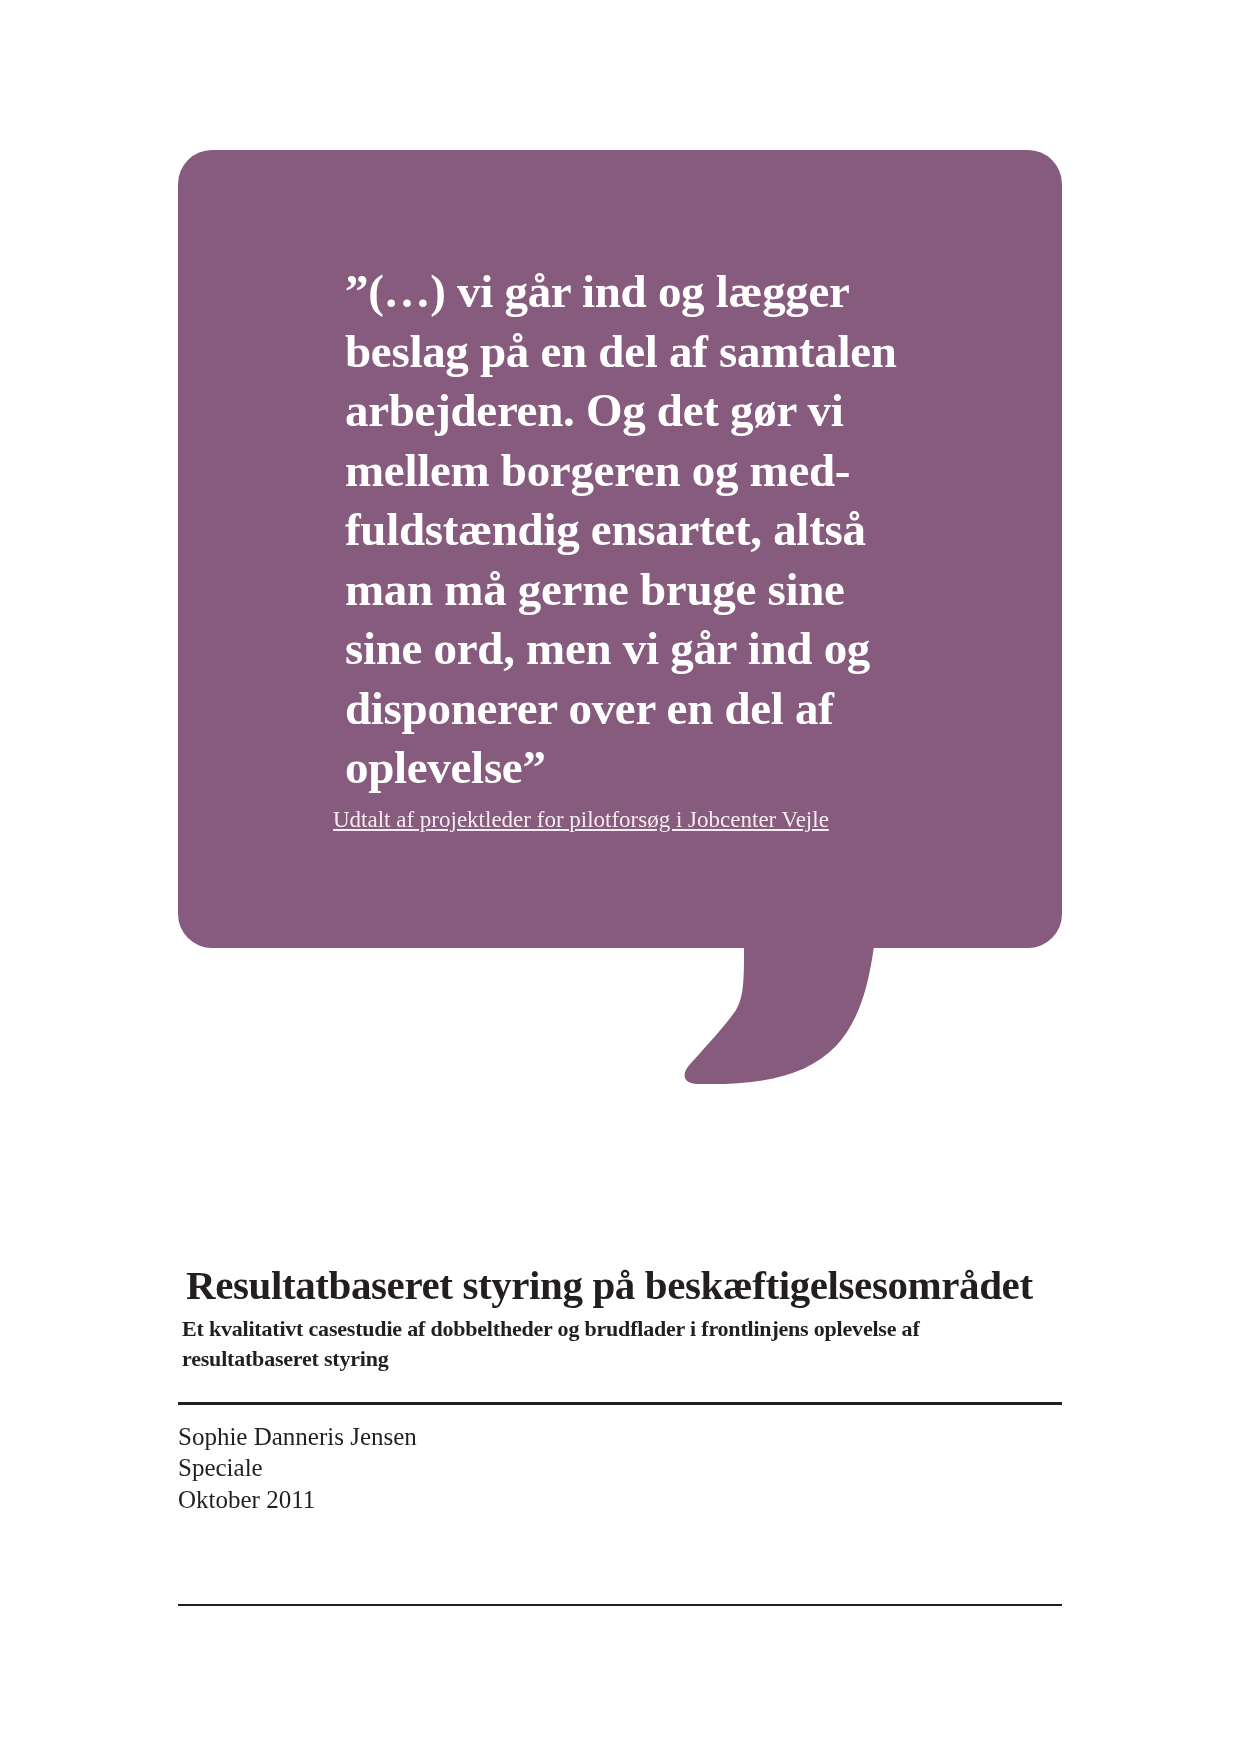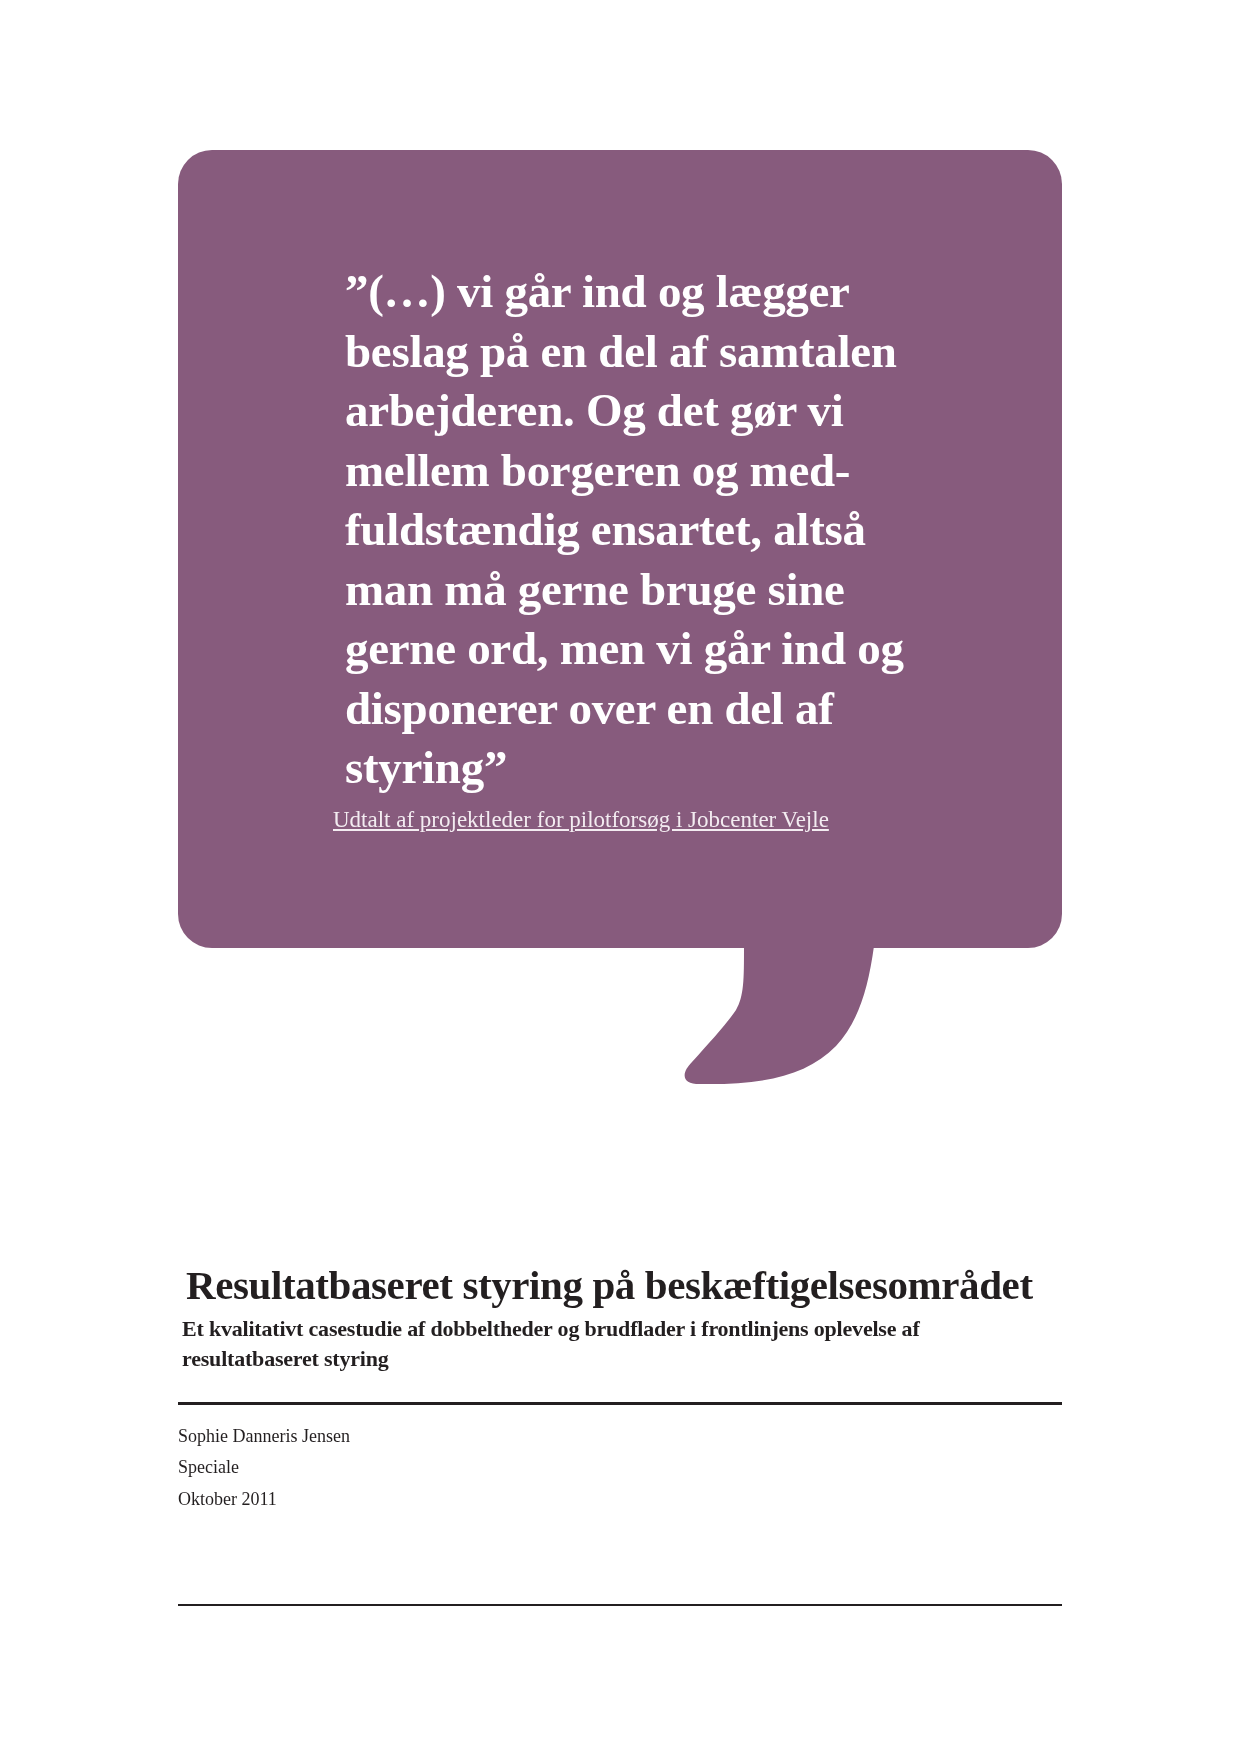--- a/index.html
+++ b/index.html
@@ -32,42 +32,42 @@
       font-family: "Liberation Serif", "DejaVu Serif", serif;
       font-weight: bold; font-size: 22px; line-height: 30px; color: #231f20;
       letter-spacing: -0.2px;
     }
     .subtitle .line { display: block; white-space: nowrap; }
     .rule-thick { position: absolute; left: 178px; top: 1402px; width: 884px; height: 2.5px; background: #231f20; }
     .rule-thin { position: absolute; left: 178px; top: 1604px; width: 884px; height: 1.5px; background: #231f20; }
     .meta {
       position: absolute; left: 178px; top: 1421px; margin: 0; padding: 0; list-style: none;
       font-family: "Liberation Serif", "DejaVu Serif", serif;
-      font-size: 18px; line-height: 31.3px; color: #231f20;
+      font-size: 25px; line-height: 31.3px; color: #231f20;
     }
     .meta li { white-space: nowrap; }
   </style>
 </head>
 <body>
 
 <div class="bubble"></div>
 <svg class="tail" viewBox="0 0 1241 1755" xmlns="http://www.w3.org/2000/svg">
   <path d="M744 946 L874 946 C868 990 858 1022 836 1046 C806 1077 760 1085 700 1084 C680 1084 682 1072 692 1062 C712 1040 728 1022 736 1010 C744 996 744 980 744 946 Z" fill="#875b7d"></path>
 </svg>
 
 <blockquote class="quote">
   <span class="line">”(…) vi går ind og lægger</span>
   <span class="line">beslag på en del af samtalen</span>
   <span class="line">arbejderen. Og det gør vi</span>
   <span class="line">mellem borgeren og med-</span>
   <span class="line">fuldstændig ensartet, altså</span>
   <span class="line">man må gerne bruge sine</span>
-  <span class="line">gerne ord, men vi går ind og</span>
+  <span class="line">sine ord, men vi går ind og</span>
   <span class="line">disponerer over en del af</span>
-  <span class="line">styring”</span>
+  <span class="line">oplevelse”</span>
 </blockquote>
 <p class="attribution">Udtalt af projektleder for pilotforsøg i Jobcenter Vejle</p>
 
 <h1 class="title">Resultatbaseret styring på beskæftigelsesområdet</h1>
 <h2 class="subtitle">
   <span class="line">Et kvalitativt casestudie af dobbeltheder og brudflader i frontlinjens oplevelse af</span>
   <span class="line">resultatbaseret styring</span>
 </h2>
 
 <div class="rule-thick"></div>

